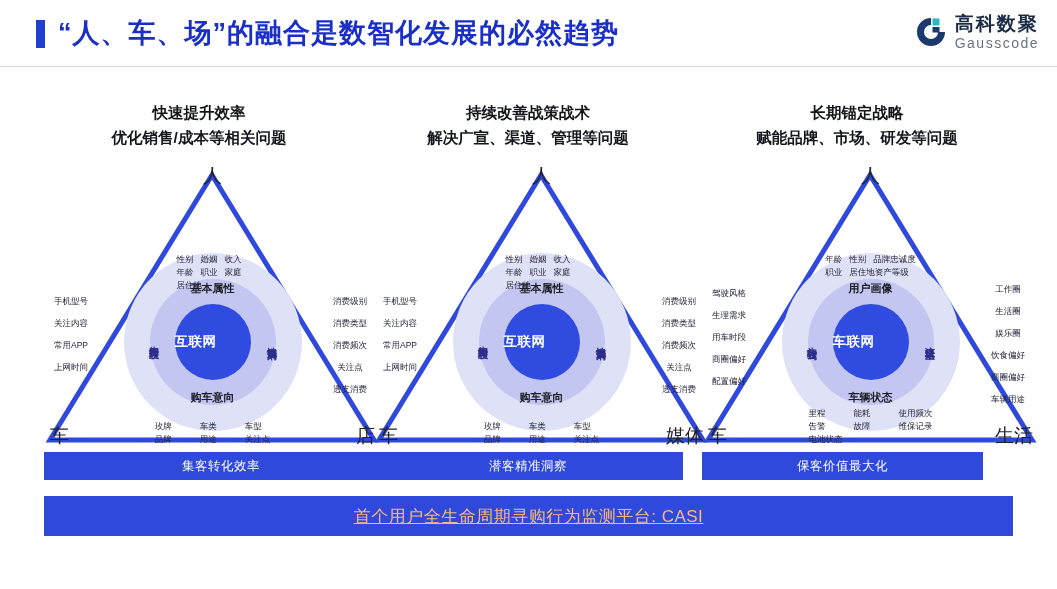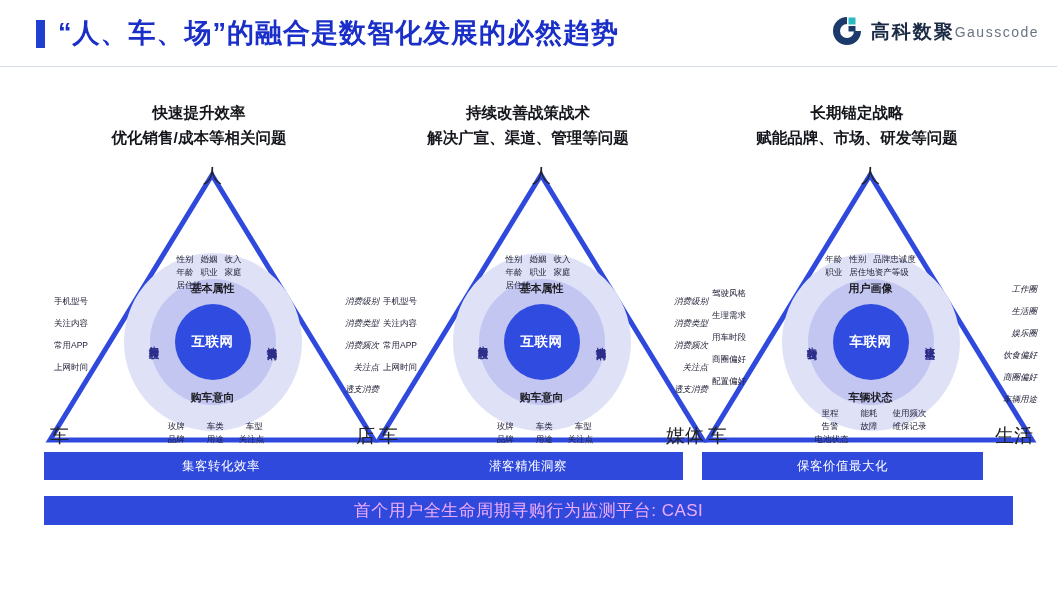--- a/index.html
+++ b/index.html
@@ -26,21 +26,21 @@
   .header-rule{
     position:absolute;left:0;top:66px;width:1057px;height:1px;
     background:#d6dbe8;
   }
   
   .logo{
     position:absolute;right:18px;top:14px;
     display:flex;align-items:center;gap:7px;
   }
   .logo-mark{position:relative;width:34px;height:34px;flex:0 0 34px;}
-  .logo-text{display:flex;flex-direction:row;line-height:1;}
+  .logo-text{display:flex;flex-direction:column;line-height:1;}
   .logo-cn{font-size:19px;font-weight:bold;color:#1b2a45;letter-spacing:2px;}
   .logo-en{font-size:14px;color:#6a7382;letter-spacing:1.5px;margin-top:3px;}
 
   
   .col-head{
     position:absolute;top:100px;
     text-align:center;
     font-size:15.5px;font-weight:bold;color:#14161c;
     line-height:25px;
   }
@@ -64,21 +64,21 @@
     position:absolute;left:0;top:0;width:178px;height:178px;border-radius:50%;
     background:#dfe1f7;
   }
   .ring-mid{
     position:absolute;left:26px;top:26px;width:126px;height:126px;border-radius:50%;
     background:#c3c6f0;
   }
   .ring-inner{
     position:absolute;left:51px;top:51px;width:76px;height:76px;border-radius:50%;
     background:#2f4be0;
-    display:flex;align-items:center;justify-content:center;
+    display:flex;align-items:center;
   }
   .ring-inner span{
     color:#fff;font-size:13.5px;font-weight:bold;letter-spacing:.5px;
   }
   .ring-label{
     position:absolute;font-size:11px;font-weight:bold;color:#1c1c22;
     white-space:nowrap;
   }
   .rl-top{left:50%;transform:translateX(-50%);top:28px;}
   .rl-bottom{left:50%;transform:translateX(-50%);bottom:26px;}
@@ -92,40 +92,40 @@
     position:absolute;left:50%;top:50%;transform:translate(-50%,-50%);
     font-size:9px;color:#b9bce6;white-space:nowrap;letter-spacing:1px;
   }
 
   
   .sat{position:absolute;font-size:8.5px;color:#23233a;line-height:13px;white-space:nowrap;}
   .sat.top-grp{left:50%;transform:translateX(-50%);top:88px;text-align:left;}
   .sat.top-grp .row{display:flex;gap:0;}
   .sat.top-grp .row span{display:inline-block;min-width:24px;}
   .sat.bot-grp{left:50%;transform:translateX(-50%);bottom:4px;text-align:left;}
-  .sat.bot-grp .row{display:flex;gap:15px;text-align:right;}
+  .sat.bot-grp .row{display:flex;gap:21px;}
   .sat.bot-grp .row span{display:inline-block;min-width:24px;}
   .sat.left-grp{left:10px;top:130px;}
   .sat.left-grp div{margin-bottom:9px;}
-  .sat.right-grp{right:2px;top:130px;text-align:right;font-style:italic;}
+  .sat.right-grp{right:14px;top:130px;text-align:center;}
   .sat.right-grp div{margin-bottom:9px;}
 
   
   .res-bar{
     position:absolute;top:452px;height:28px;
     background:#2f49dd;color:#fff;
     display:flex;align-items:center;justify-content:center;
     font-size:12.5px;letter-spacing:.5px;
   }
   
   .platform-bar{
-    position:absolute;left:44px;top:496px;width:969px;height:29px;
-    background:#2f49dd;color:#f0abfc;
+    position:absolute;left:44px;top:496px;width:969px;height:40px;
+    background:#2f49dd;color:#fdba74;
     display:flex;align-items:center;justify-content:center;
-    font-size:17px;letter-spacing:.5px;
+    font-size:17px;letter-spacing:.5px;text-decoration:underline;
   }
 </style>
 </head>
 <body>
 
 <div class="header">
   <div class="title-bar"></div>
   <div class="title-text">“人、车、场”的融合是数智化发展的必然趋势</div>
 
   <div class="logo">

